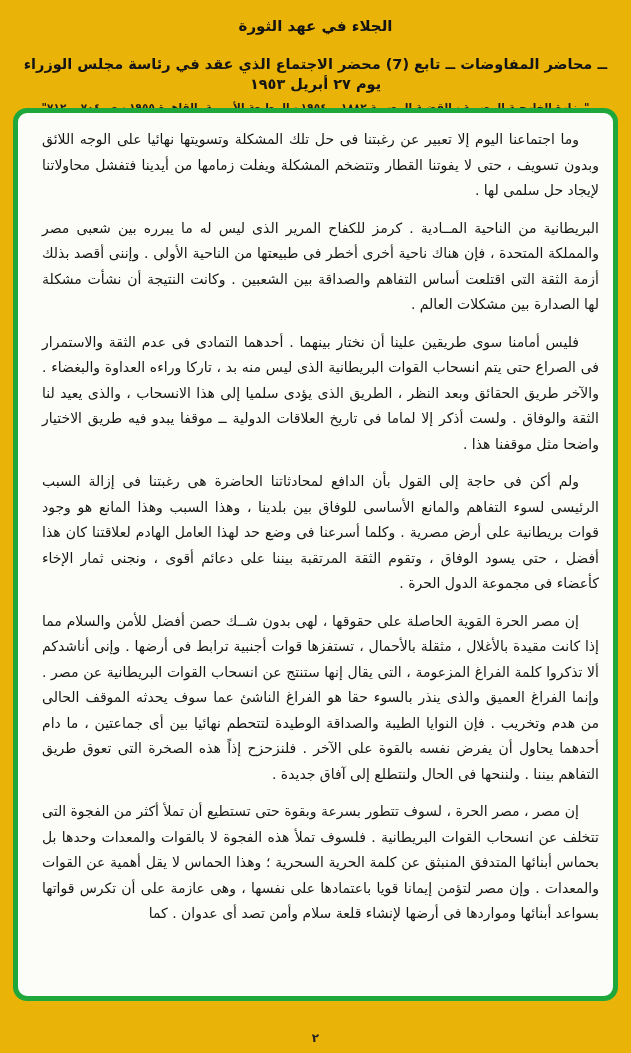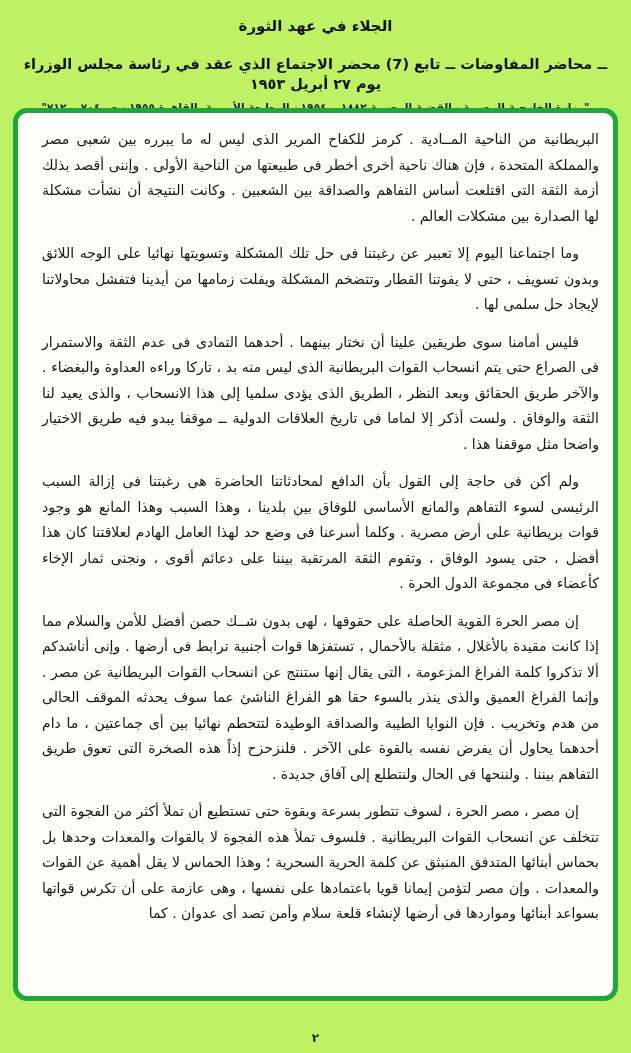--- a/index.html
+++ b/index.html
@@ -53,32 +53,32 @@
     bottom: 8px; left: 0;
     width: 100%;
     text-align: center;
     font-size: 12px; font-weight: 700;
     color: #222;
   }
 </style>
 </head>
 <body>
 
-<div class="page" style="background: #bef264;">
+<div class="page" style="background: #eab308;">
 
   <div class="header">
     <h1 class="doc-title">الجلاء في عهد الثورة</h1>
     <div class="doc-subtitle">ــ محاضر المفاوضات ــ تابع (7) محضر الاجتماع الذي عقد في رئاسة مجلس الوزراء يوم ٢٧ أبريل ١٩٥٣</div>
     <div class="doc-source">"وزارة الخارجية المصرية ، القضية المصرية ١٨٨٢ ــ ١٩٥٤ ، المطبعة الأميرية بالقاهرة ١٩٥٥ ، ص ٧٠٤ ــ ٧١٢"</div>
   </div>
 
   <div class="highlight-box" style="border-color: rgb(30, 168, 60);">
     <div id="paragraphs">
+        <p class="para indent">وما اجتماعنا اليوم إلا تعبير عن رغبتنا فى حل تلك المشكلة وتسويتها نهائيا على الوجه اللائق وبدون تسويف ، حتى لا يفوتنا القطار وتتضخم المشكلة ويفلت زمامها من أيدينا فتفشل محاولاتنا لإيجاد حل سلمى لها .</p>
         <p class="para">البريطانية من الناحية المــادية . كرمز للكفاح المرير الذى ليس له ما يبرره بين شعبى مصر والمملكة المتحدة ، فإن هناك ناحية أخرى أخطر فى طبيعتها من الناحية الأولى . وإننى أقصد بذلك أزمة الثقة التى اقتلعت أساس التفاهم والصداقة بين الشعبين . وكانت النتيجة أن نشأت مشكلة لها الصدارة بين مشكلات العالم .</p>
-        <p class="para indent">وما اجتماعنا اليوم إلا تعبير عن رغبتنا فى حل تلك المشكلة وتسويتها نهائيا على الوجه اللائق وبدون تسويف ، حتى لا يفوتنا القطار وتتضخم المشكلة ويفلت زمامها من أيدينا فتفشل محاولاتنا لإيجاد حل سلمى لها .</p>
         <p class="para indent">فليس أمامنا سوى طريقين علينا أن نختار بينهما . أحدهما التمادى فى عدم الثقة والاستمرار فى الصراع حتى يتم انسحاب القوات البريطانية الذى ليس منه بد ، تاركا وراءه العداوة والبغضاء . والآخر طريق الحقائق وبعد النظر ، الطريق الذى يؤدى سلميا إلى هذا الانسحاب ، والذى يعيد لنا الثقة والوفاق . ولست أذكر إلا لماما فى تاريخ العلاقات الدولية ــ موقفا يبدو فيه طريق الاختيار واضحا مثل موقفنا هذا .</p>
         <p class="para indent">ولم أكن فى حاجة إلى القول بأن الدافع لمحادثاتنا الحاضرة هى رغبتنا فى إزالة السبب الرئيسى لسوء التفاهم والمانع الأساسى للوفاق بين بلدينا ، وهذا السبب وهذا المانع هو وجود قوات بريطانية على أرض مصرية . وكلما أسرعنا فى وضع حد لهذا العامل الهادم لعلاقتنا كان هذا أفضل ، حتى يسود الوفاق ، وتقوم الثقة المرتقبة بيننا على دعائم أقوى ، ونجنى ثمار الإخاء كأعضاء فى مجموعة الدول الحرة .</p>
         <p class="para indent">إن مصر الحرة القوية الحاصلة على حقوقها ، لهى بدون شــك حصن أفضل للأمن والسلام مما إذا كانت مقيدة بالأغلال ، مثقلة بالأحمال ، تستفزها قوات أجنبية ترابط فى أرضها . وإنى أناشدكم ألا تذكروا كلمة الفراغ المزعومة ، التى يقال إنها ستنتج عن انسحاب القوات البريطانية عن مصر . وإنما الفراغ العميق والذى ينذر بالسوء حقا هو الفراغ الناشئ عما سوف يحدثه الموقف الحالى من هدم وتخريب . فإن النوايا الطيبة والصداقة الوطيدة لتتحطم نهائيا بين أى جماعتين ، ما دام أحدهما يحاول أن يفرض نفسه بالقوة على الآخر . فلنزحزح إذاً هذه الصخرة التى تعوق طريق التفاهم بيننا . ولننحها فى الحال ولنتطلع إلى آفاق جديدة .</p>
         <p class="para indent">إن مصر ، مصر الحرة ، لسوف تتطور بسرعة وبقوة حتى تستطيع أن تملأ أكثر من الفجوة التى تتخلف عن انسحاب القوات البريطانية . فلسوف تملأ هذه الفجوة لا بالقوات والمعدات وحدها بل بحماس أبنائها المتدفق المنبثق عن كلمة الحرية السحرية ؛ وهذا الحماس لا يقل أهمية عن القوات والمعدات . وإن مصر لتؤمن إيمانا قويا باعتمادها على نفسها ، وهى عازمة على أن تكرس قواتها بسواعد أبنائها ومواردها فى أرضها لإنشاء قلعة سلام وأمن تصد أى عدوان . كما</p>
       </div>
   </div>
 
   <div class="pagenum">٢</div>
 
 </div>

